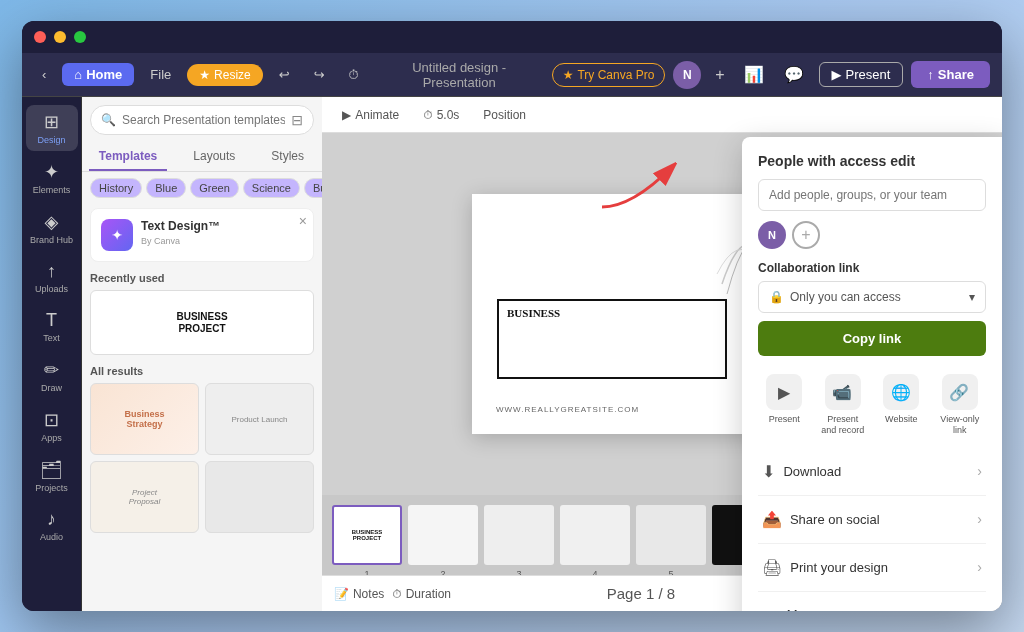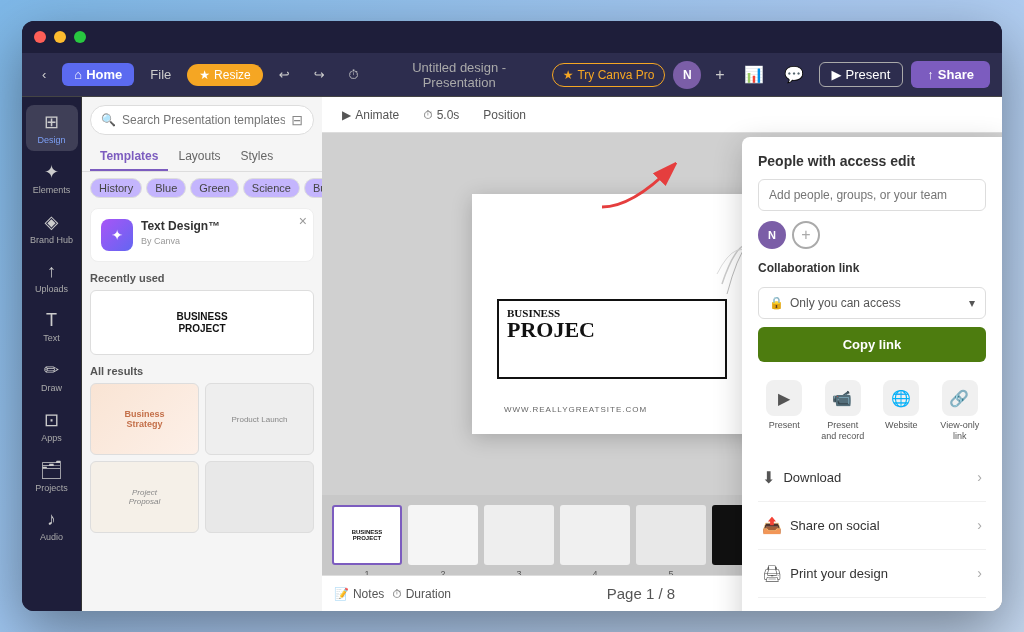--- a/index.html
+++ b/index.html
@@ -208,23 +208,24 @@
       outline: none;
       font-size: 12px;
       flex: 1;
       background: transparent;
       color: #333;
     }
     .search-icon { color: #888; font-size: 12px; }
     .filter-icon { color: #888; font-size: 14px; cursor: pointer; }
     .tab-row {
       display: flex;
-      gap: 0;
+      gap: 16px;
       padding: 0 8px;
       border-bottom: 1px solid #ddd;
+      justify-content: flex-end;
     }
     .tab-item {
       padding: 6px 10px;
       font-size: 12px;
       color: #666;
       cursor: pointer;
       border-bottom: 2px solid transparent;
     }
     .tab-item.active {
       color: #7c5cbf;
@@ -393,21 +394,21 @@
       position: absolute;
       bottom: 55px;
       left: 25px;
       border: 2px solid #111;
       width: 230px;
       height: 80px;
     }
     .slide-url {
       position: absolute;
       bottom: 20px;
-      left: 32px;
+      left: 24px;
       font-size: 8px;
       color: #666;
       letter-spacing: 1px;
     }
 
     
     .thumbnails-strip {
       height: 80px;
       background: #c8c8c8;
       display: flex;
@@ -551,21 +552,21 @@
       font-size: 16px;
       cursor: pointer;
       display: flex;
       align-items: center;
       justify-content: center;
     }
     .collab-section h4 {
       font-size: 12px;
       font-weight: 600;
       color: #333;
-      margin-bottom: 12px;
+      margin-bottom: 6px;
     }
     .access-dropdown {
       width: 100%;
       border: 1px solid #ddd;
       border-radius: 6px;
       padding: 8px 10px;
       font-size: 12px;
       color: #555;
       cursor: pointer;
       display: flex;
@@ -805,21 +806,20 @@
 
           <svg class="wave-lines" viewBox="0 0 120 100" fill="none" xmlns="http://www.w3.org/2000/svg">
             <path d="M10,80 Q30,20 50,50 Q70,80 90,30 Q110,10 120,40" stroke="#ccc" stroke-width="1.5" fill="none"></path>
             <path d="M5,70 Q25,30 45,55 Q65,75 85,25 Q105,5 115,35" stroke="#ddd" stroke-width="1" fill="none"></path>
             <path d="M15,90 Q35,15 55,45 Q75,85 95,35 Q115,15 120,45" stroke="#bbb" stroke-width="1" fill="none"></path>
           </svg>
 
           <div class="slide-box">
             <div style="padding: 6px 8px;">
               <div style="font-size:11px;font-weight:900;color:#111;font-family:Georgia,serif;">BUSINESS</div>
-              <div style="font-size:22px;font-weight:900;color:#111;font-family:Georgia,serif;line-height:1;">PROJEC</div>
             </div>
           </div>
           <div class="slide-url">WWW.REALLYGREATSITE.COM</div>
         </div>
       </div>
 
       <div class="thumbnails-strip">
         <div class="thumb-slide active">
           <div class="thumb-business-mini">BUSINESS<br>PROJECT</div>
           <span class="thumb-slide-num">1</span>

